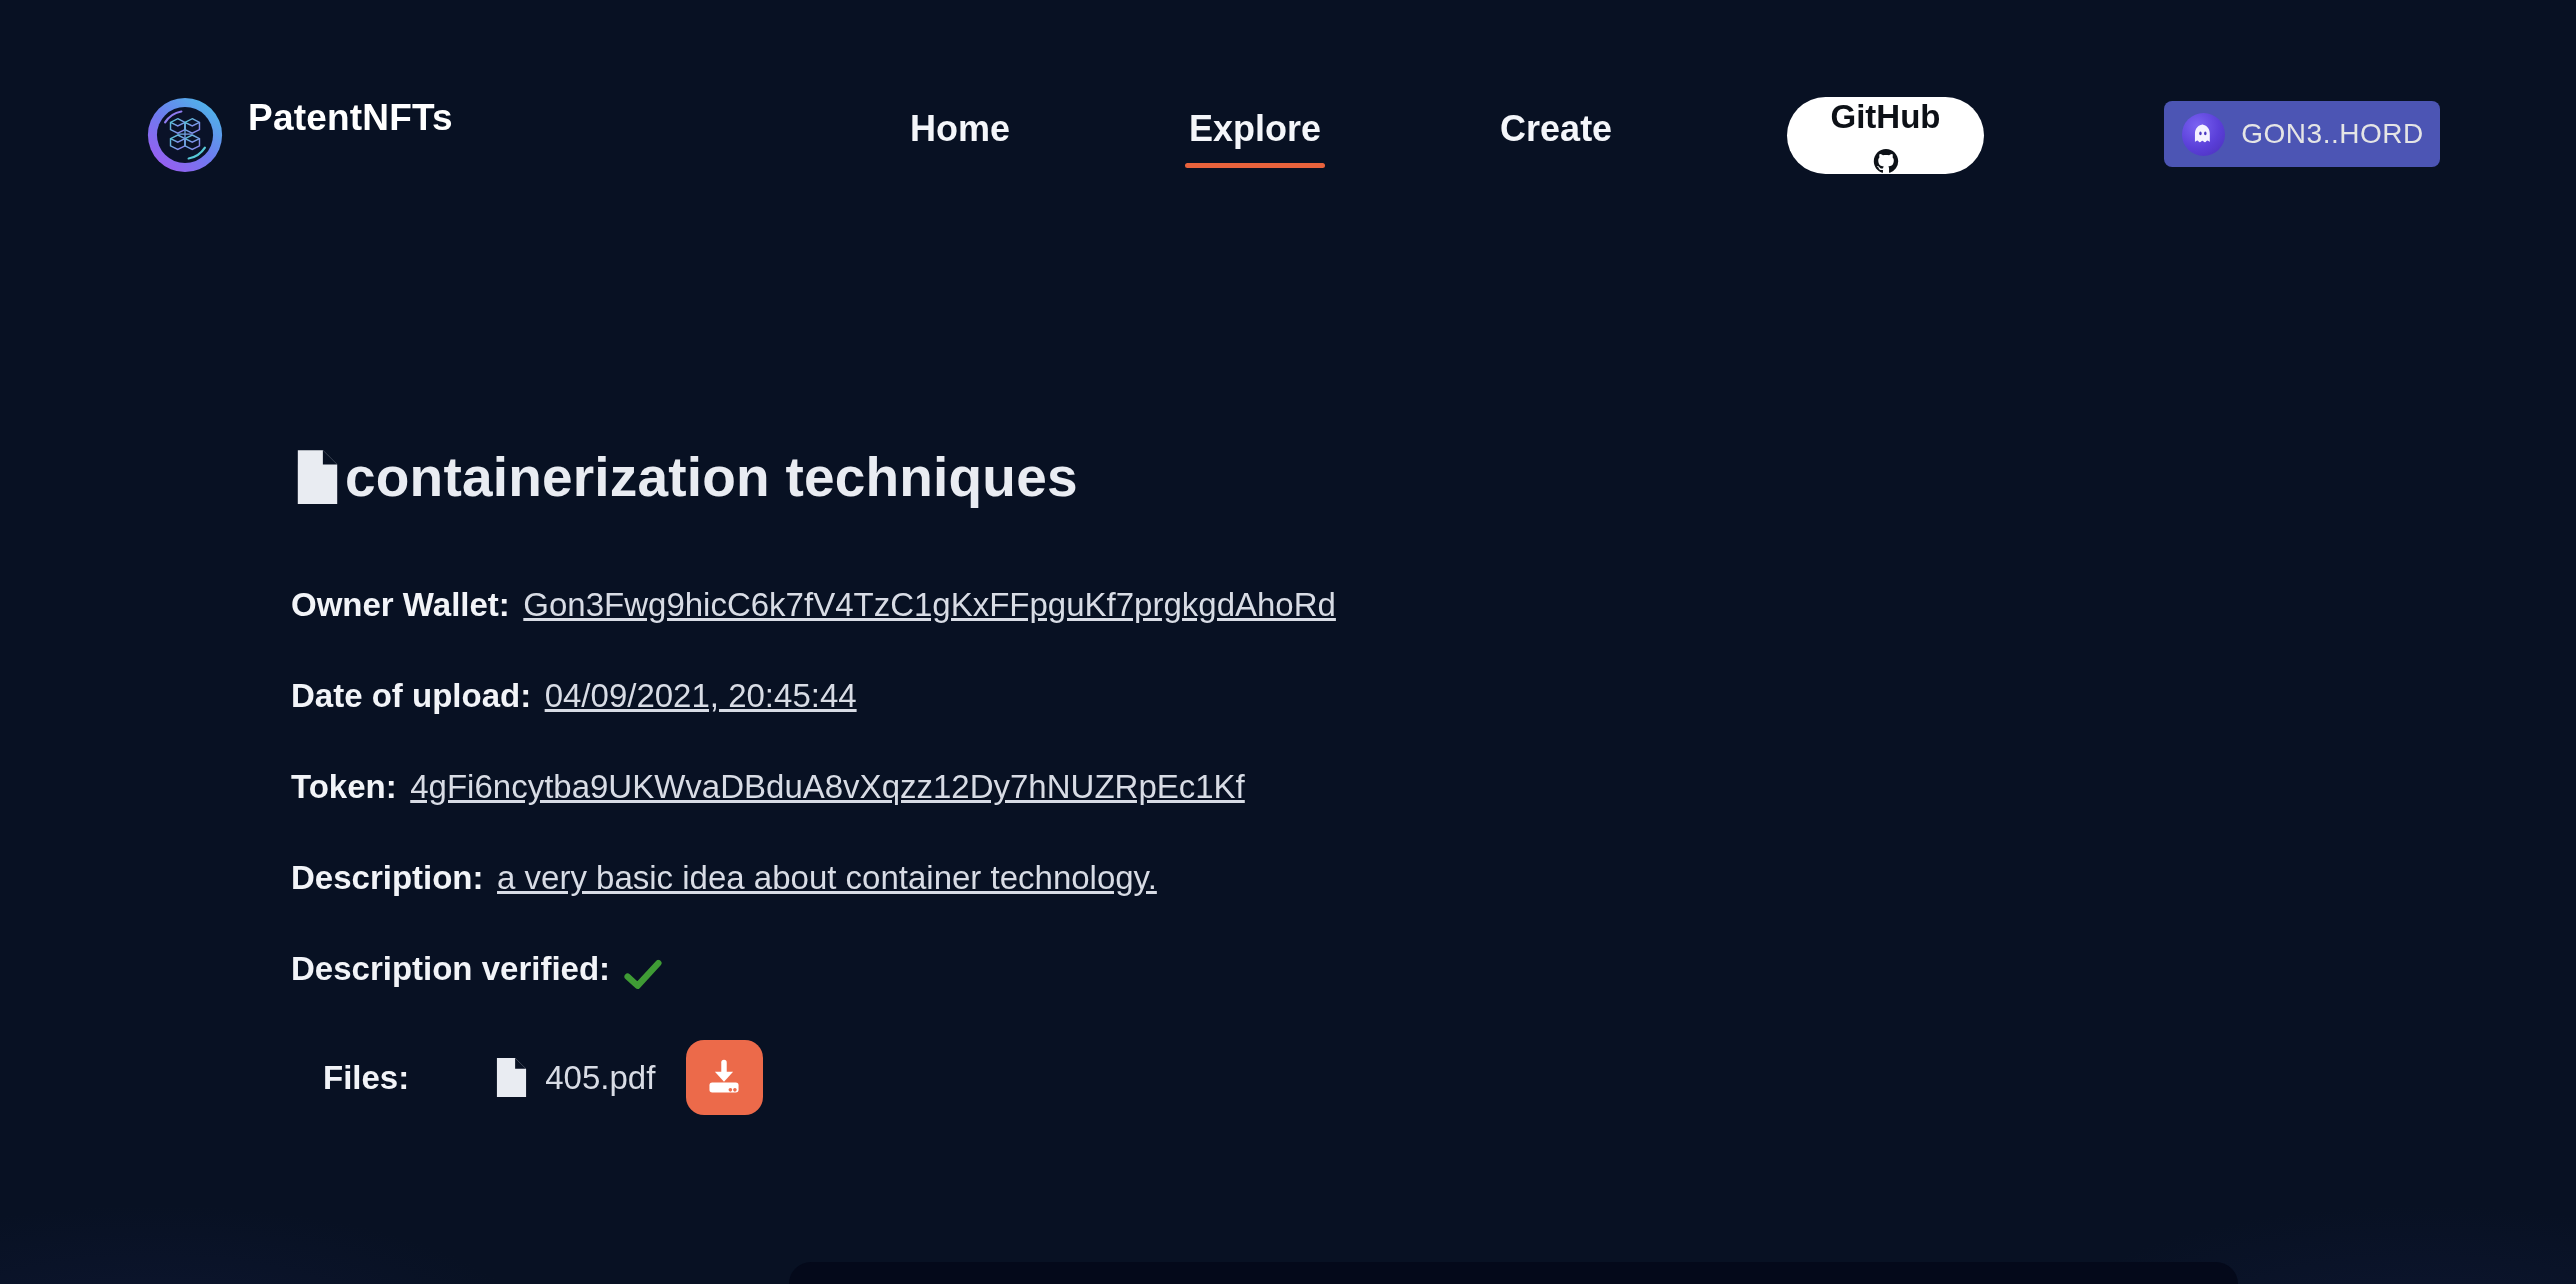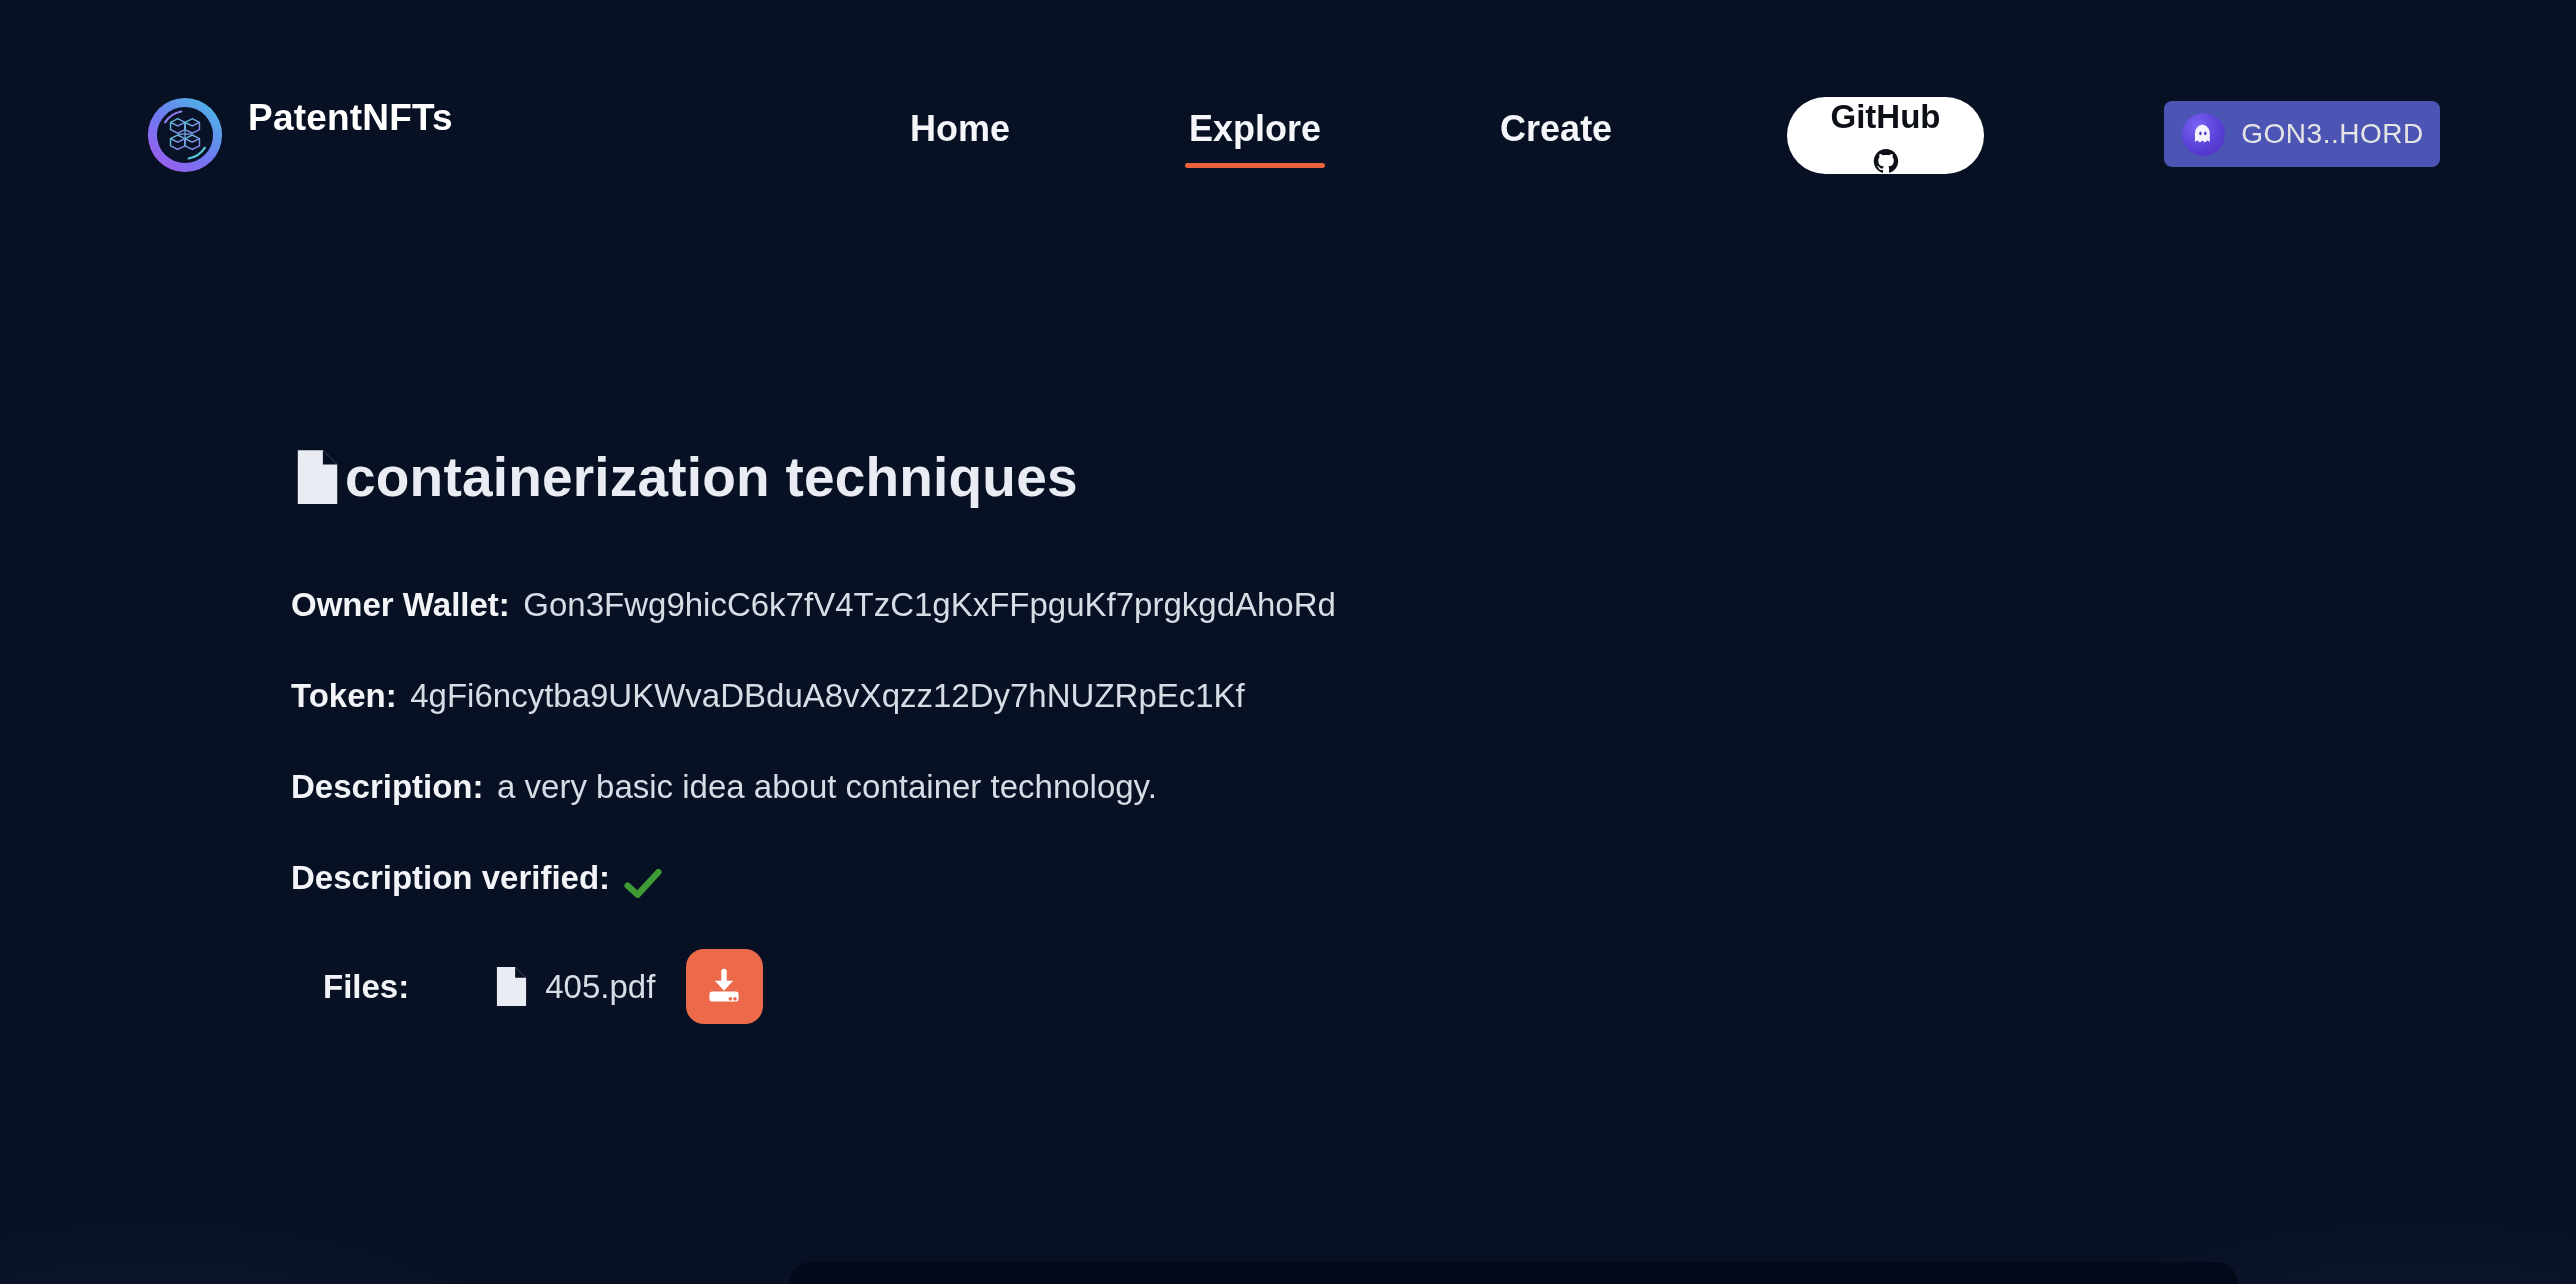--- a/index.html
+++ b/index.html
@@ -42,21 +42,21 @@
   .wallet-label{font-size:28px;font-weight:500;color:#e5e5e5;letter-spacing:0.5px;white-space:nowrap;}
 
   
   .title-row{position:absolute;left:296px;top:408px;display:flex;align-items:center;gap:6px;}
   .doc-icon{width:43px;height:56px;display:block;}
   .page-title{font-size:55px;font-weight:700;color:var(--title-color);letter-spacing:0.2px;}
 
   .details{position:absolute;left:291px;top:585px;}
   .detail-row{display:flex;align-items:baseline;gap:13.5px;font-size:33px;line-height:40px;margin-bottom:51px;white-space:nowrap;}
   .detail-label{font-weight:700;color:var(--text-primary);}
-  .detail-value{font-weight:400;color:var(--text-secondary);}
+  .detail-value{font-weight:400;color:var(--text-secondary);text-decoration:underline;}
   .check-icon{width:38px;height:31px;align-self:center;display:block;transform:translateY(5.4px);}
 
   .files-row{display:flex;align-items:center;font-size:33px;margin-top:3.6px;margin-left:32px;}
   .files-label{font-weight:700;color:var(--text-primary);}
   .file-item{display:flex;align-items:center;gap:18px;margin-left:87px;}
   .file-icon{width:31px;height:41px;display:block;}
   .file-name{font-weight:400;color:var(--text-secondary);}
   .download-btn{width:77px;height:75px;border-radius:18px;background:var(--download-bg);border:none;cursor:pointer;
     display:flex;align-items:center;justify-content:center;margin-left:12.6px;}
   .download-btn svg{width:40px;height:40px;display:block;}
@@ -129,20 +129,24 @@
   <h1 class="page-title">containerization techniques</h1>
 </div>
 
 <div class="details">
 
   <div class="detail-row">
     <span class="detail-label">Owner Wallet:</span>
     <span class="detail-value">Gon3Fwg9hicC6k7fV4TzC1gKxFFpguKf7prgkgdAhoRd</span>
   </div>
 
+  <div class="detail-row">
+    <span class="detail-label">Date of upload:</span>
+    <span class="detail-value">04/09/2021, 20:45:44</span>
+  </div>
 
   <div class="detail-row">
     <span class="detail-label">Token:</span>
     <span class="detail-value">4gFi6ncytba9UKWvaDBduA8vXqzz12Dy7hNUZRpEc1Kf</span>
   </div>
 
   <div class="detail-row">
     <span class="detail-label">Description:</span>
     <span class="detail-value">a very basic idea about container technology.</span>
   </div>

